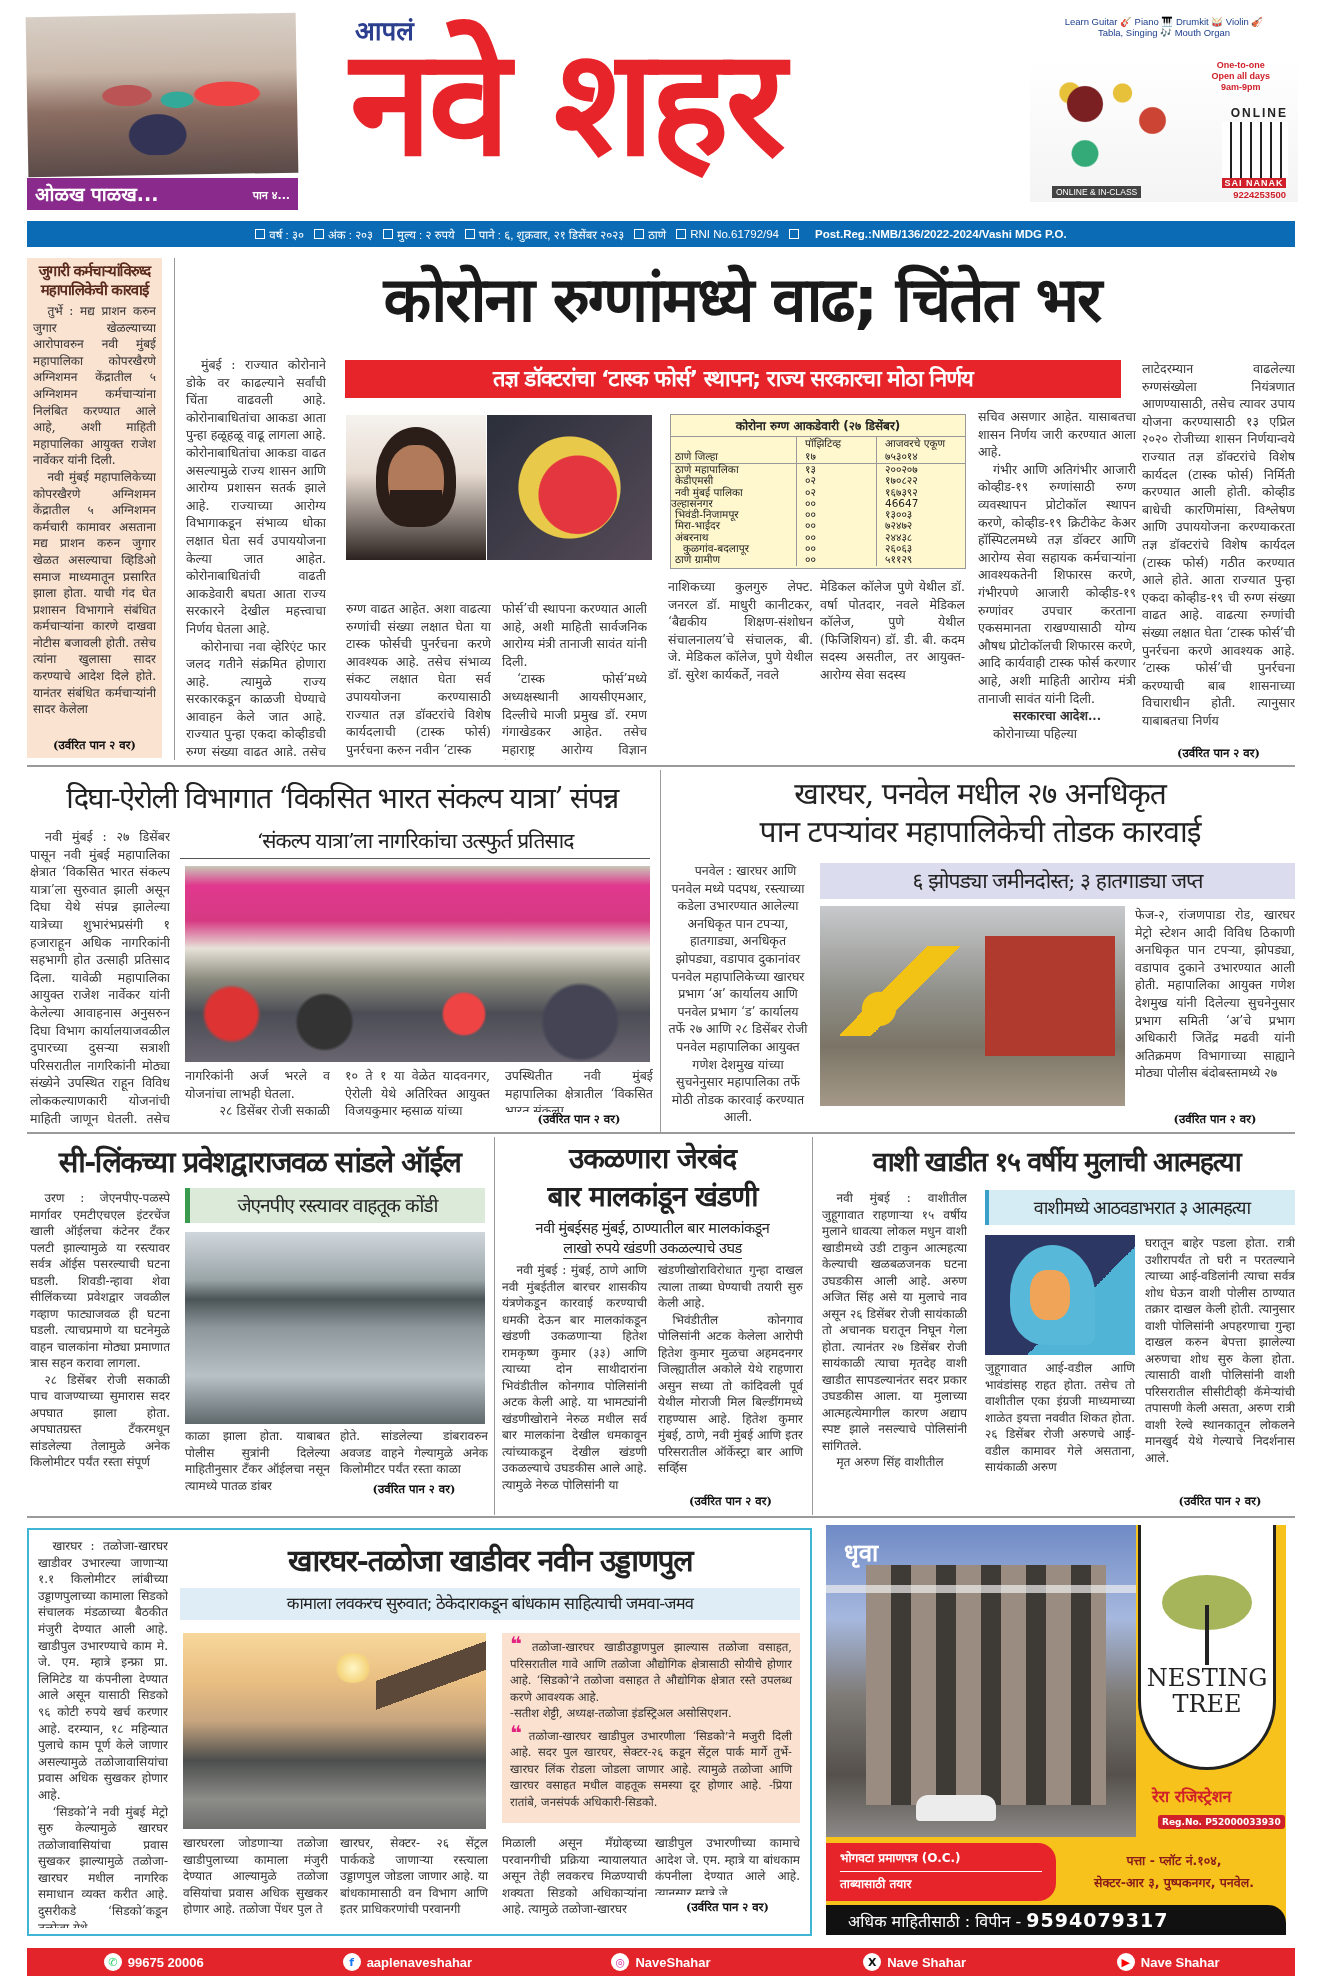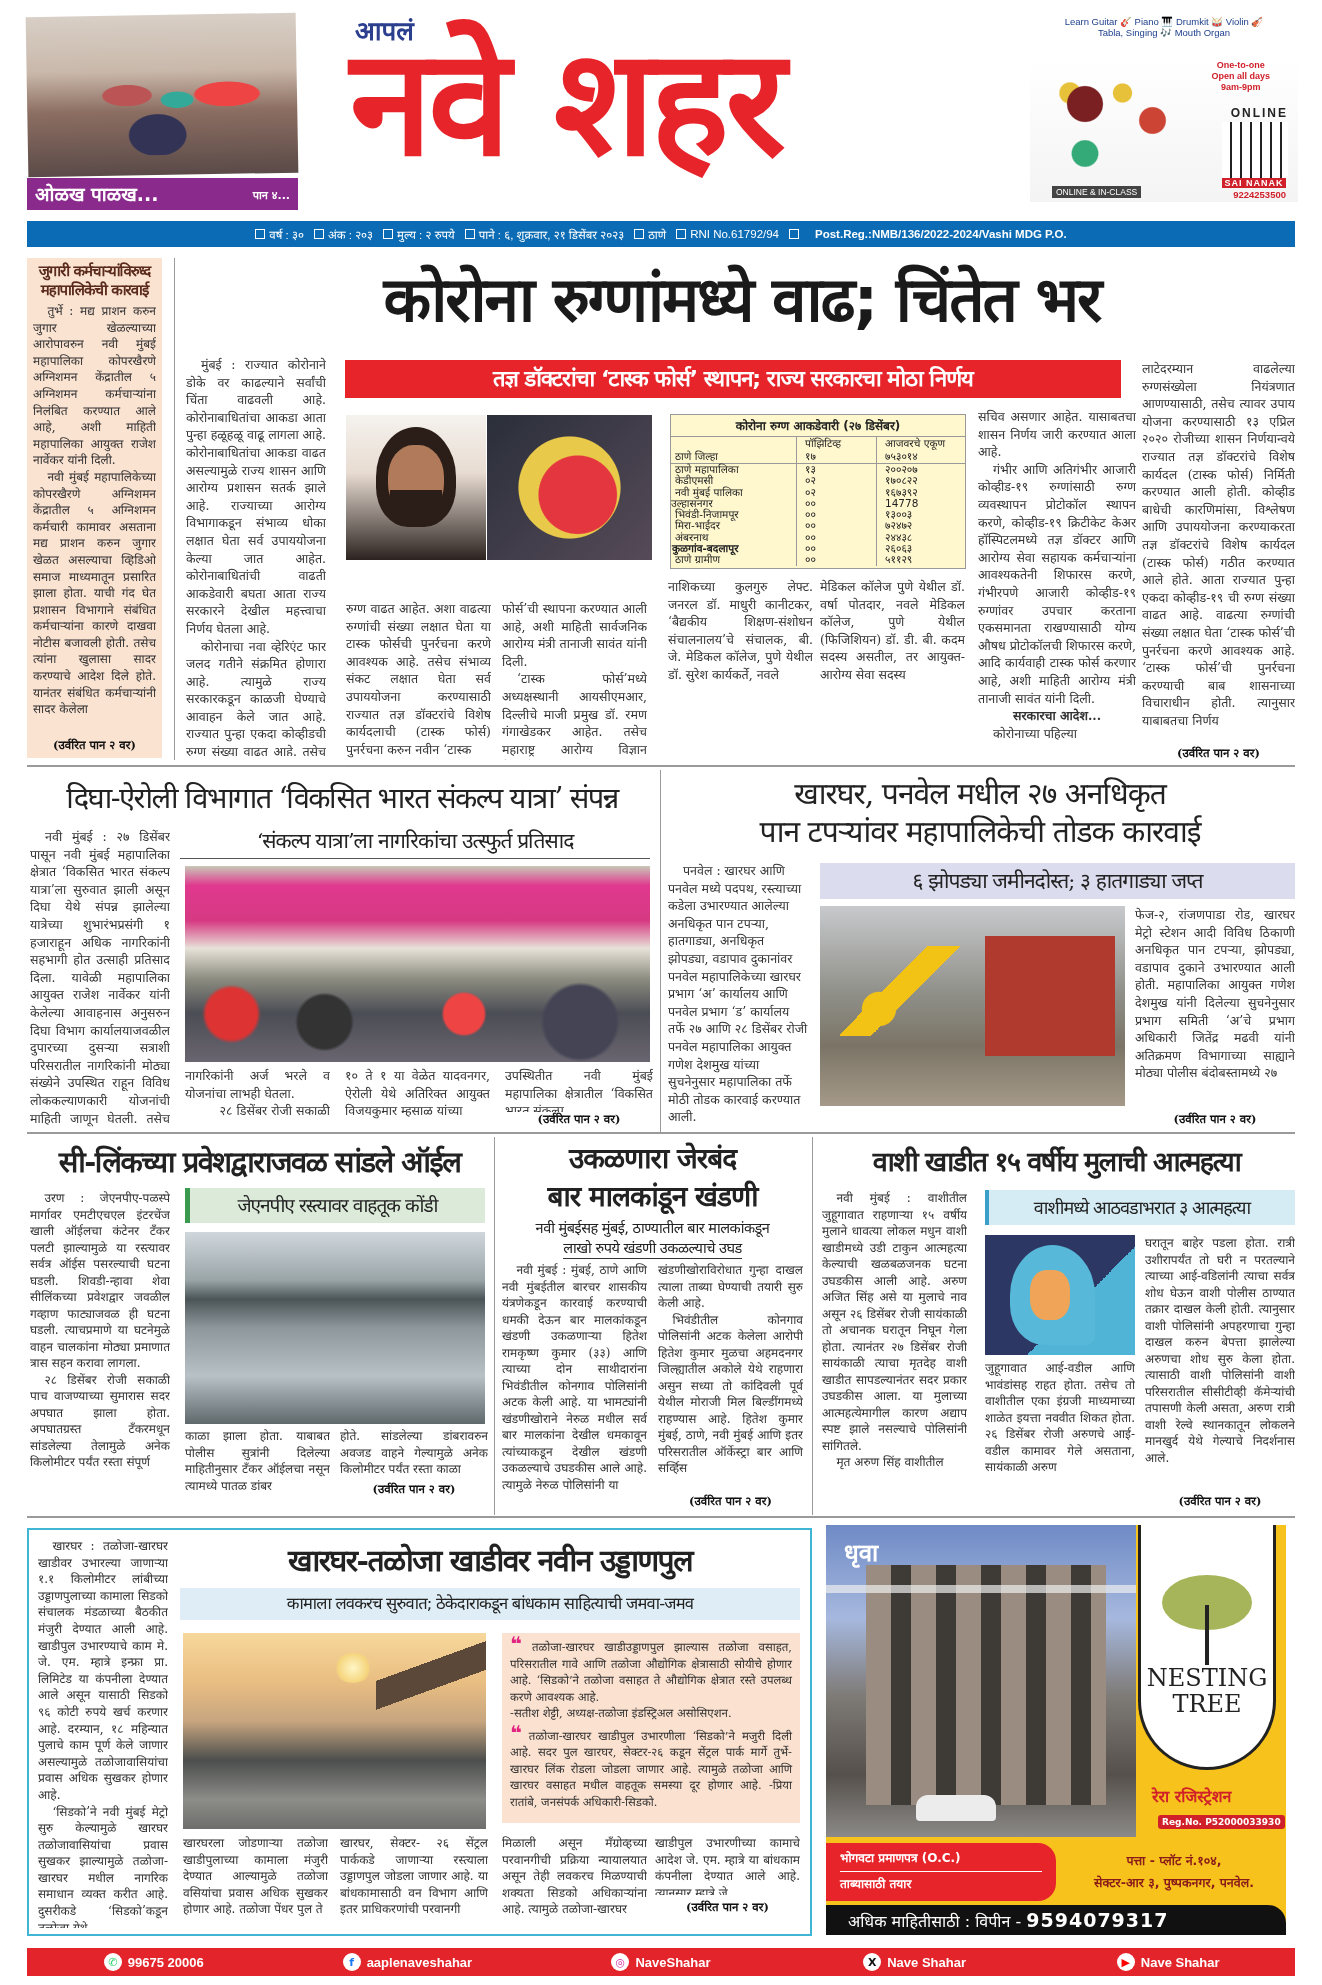--- a/index.html
+++ b/index.html
@@ -117,31 +117,31 @@
       <span style="border-left: 1px solid rgb(153, 153, 153); padding-left: 8px;">१३</span>
       <span style="border-left: 1px solid rgb(153, 153, 153); padding-left: 8px;">२००२०७</span>
       <span style="padding-left: 4px;">केडीएमसी</span>
       <span style="border-left: 1px solid rgb(153, 153, 153); padding-left: 8px;">०२</span>
       <span style="border-left: 1px solid rgb(153, 153, 153); padding-left: 8px;">१७०८२२</span>
       <span style="padding-left: 4px;">नवी मुंबई पालिका</span>
       <span style="border-left: 1px solid rgb(153, 153, 153); padding-left: 8px;">०२</span>
       <span style="border-left: 1px solid rgb(153, 153, 153); padding-left: 8px;">१६७३९२</span>
       <span style="">उल्हासनगर</span>
       <span style="border-left: 1px solid rgb(153, 153, 153); padding-left: 8px;">००</span>
-      <span style="border-left: 1px solid rgb(153, 153, 153); padding-left: 8px;">14778</span>
+      <span style="border-left: 1px solid rgb(153, 153, 153); padding-left: 8px;">46647</span>
       <span style="padding-left: 4px;">भिवंडी-निजामपूर</span>
       <span style="border-left: 1px solid rgb(153, 153, 153); padding-left: 8px;">००</span>
       <span style="border-left: 1px solid rgb(153, 153, 153); padding-left: 8px;">१३००३</span>
       <span style="padding-left: 4px;">मिरा-भाईंदर</span>
       <span style="border-left: 1px solid rgb(153, 153, 153); padding-left: 8px;">००</span>
       <span style="border-left: 1px solid rgb(153, 153, 153); padding-left: 8px;">७२४७२</span>
       <span style="padding-left: 4px;">अंबरनाथ</span>
       <span style="border-left: 1px solid rgb(153, 153, 153); padding-left: 8px;">००</span>
       <span style="border-left: 1px solid rgb(153, 153, 153); padding-left: 8px;">२४४३८</span>
-      <span style="padding-left: 1px; font-weight: bold;">कुळगांव-बदलापूर</span>
+      <span style="padding-left: 12px;">कुळगांव-बदलापूर</span>
       <span style="border-left: 1px solid rgb(153, 153, 153); padding-left: 8px;">००</span>
       <span style="border-left: 1px solid rgb(153, 153, 153); padding-left: 8px;">२६०६३</span>
       <span style="padding-left: 4px;">ठाणे ग्रामीण</span>
       <span style="border-left: 1px solid rgb(153, 153, 153); padding-left: 8px;">००</span>
       <span style="border-left: 1px solid rgb(153, 153, 153); padding-left: 8px;">५११२९</span>
     </div>
 </div>
 
 <div class="abs col" style="left:346px;top:600px;width:145px;height:160px">
     <p style="text-indent:0">रुग्ण वाढत आहेत. अशा वाढत्या रुग्णांची संख्या लक्षात घेता या टास्क फोर्सची पुनर्रचना करणे आवश्यक आहे. तसेच संभाव्य संकट लक्षात घेता सर्व उपाययोजना करण्यासाठी राज्यात तज्ञ डॉक्टरांचे विशेष कार्यदलाची (टास्क फोर्स) पुनर्रचना करुन नवीन ‘टास्क</p>
@@ -191,21 +191,21 @@
   </div>
 <div class="cont abs" style="left:505px;top:1108px;width:148px">(उर्वरित पान २ वर)</div>
 
 <div class="rule-v" style="left:660px;top:770px;height:362px"></div>
 
 <div class="abs hl" style="left:665px;top:775px;width:630px;font-family:'DejaVu Serif',serif;font-weight:normal;font-size:30px;line-height:38px;letter-spacing:-1px;color:#222">
   <div>खारघर, पनवेल मधील २७ अनधिकृत</div>
   <div>पान टपऱ्यांवर महापालिकेची तोडक कारवाई</div>
 </div>
 <div class="abs col" style="left:668px;top:862px;width:140px;height:265px">
-  <p style="text-align:left">पनवेल : खारघर आणि पनवेल मध्ये पदपथ, रस्त्याच्या कडेला उभारण्यात आलेल्या अनधिकृत पान टपऱ्या, हातगाड्या, अनधिकृत झोपड्या, वडापाव दुकानांवर पनवेल महापालिकेच्या खारघर प्रभाग ‘अ’ कार्यालय आणि पनवेल प्रभाग ‘ड’ कार्यालय तर्फे २७ आणि २८ डिसेंबर रोजी पनवेल महापालिका आयुक्त गणेश देशमुख यांच्या सुचनेनुसार महापालिका तर्फे मोठी तोडक कारवाई करण्यात आली.</p>
+  <p style="text-align:center">पनवेल : खारघर आणि पनवेल मध्ये पदपथ, रस्त्याच्या कडेला उभारण्यात आलेल्या अनधिकृत पान टपऱ्या, हातगाड्या, अनधिकृत झोपड्या, वडापाव दुकानांवर पनवेल महापालिकेच्या खारघर प्रभाग ‘अ’ कार्यालय आणि पनवेल प्रभाग ‘ड’ कार्यालय तर्फे २७ आणि २८ डिसेंबर रोजी पनवेल महापालिका आयुक्त गणेश देशमुख यांच्या सुचनेनुसार महापालिका तर्फे मोठी तोडक कारवाई करण्यात आली.</p>
   <p>खारघर मधील तळोजा</p>
 </div>
 <div class="abs" style="left:820px;top:863px;width:475px;height:36px;background:#dcdcef;text-align:center;font-size:21px;line-height:36px;letter-spacing:-1px">
   <span>६ झोपड्या जमीनदोस्त; ३ हातगाड्या जप्त</span>
 </div>
 <div class="photo" style="left:820px;top:906px;width:305px;height:200px;background:linear-gradient(180deg,#c7c9cc 0%,#8e8e87 45%,#7b7466 70%,#a59a89 100%)">
   <div style="position:absolute;left:20px;top:40px;width:130px;height:90px;background:linear-gradient(135deg,transparent 40%,#f2c214 40% 55%,transparent 55%),radial-gradient(circle at 30% 70%,#f2c214 0 15%,transparent 16%)"></div>
   <div style="position:absolute;right:10px;top:30px;width:130px;height:120px;background:#b03a2e"></div>
 </div>
 <div class="abs col" style="left:1135px;top:906px;width:160px;height:200px">

